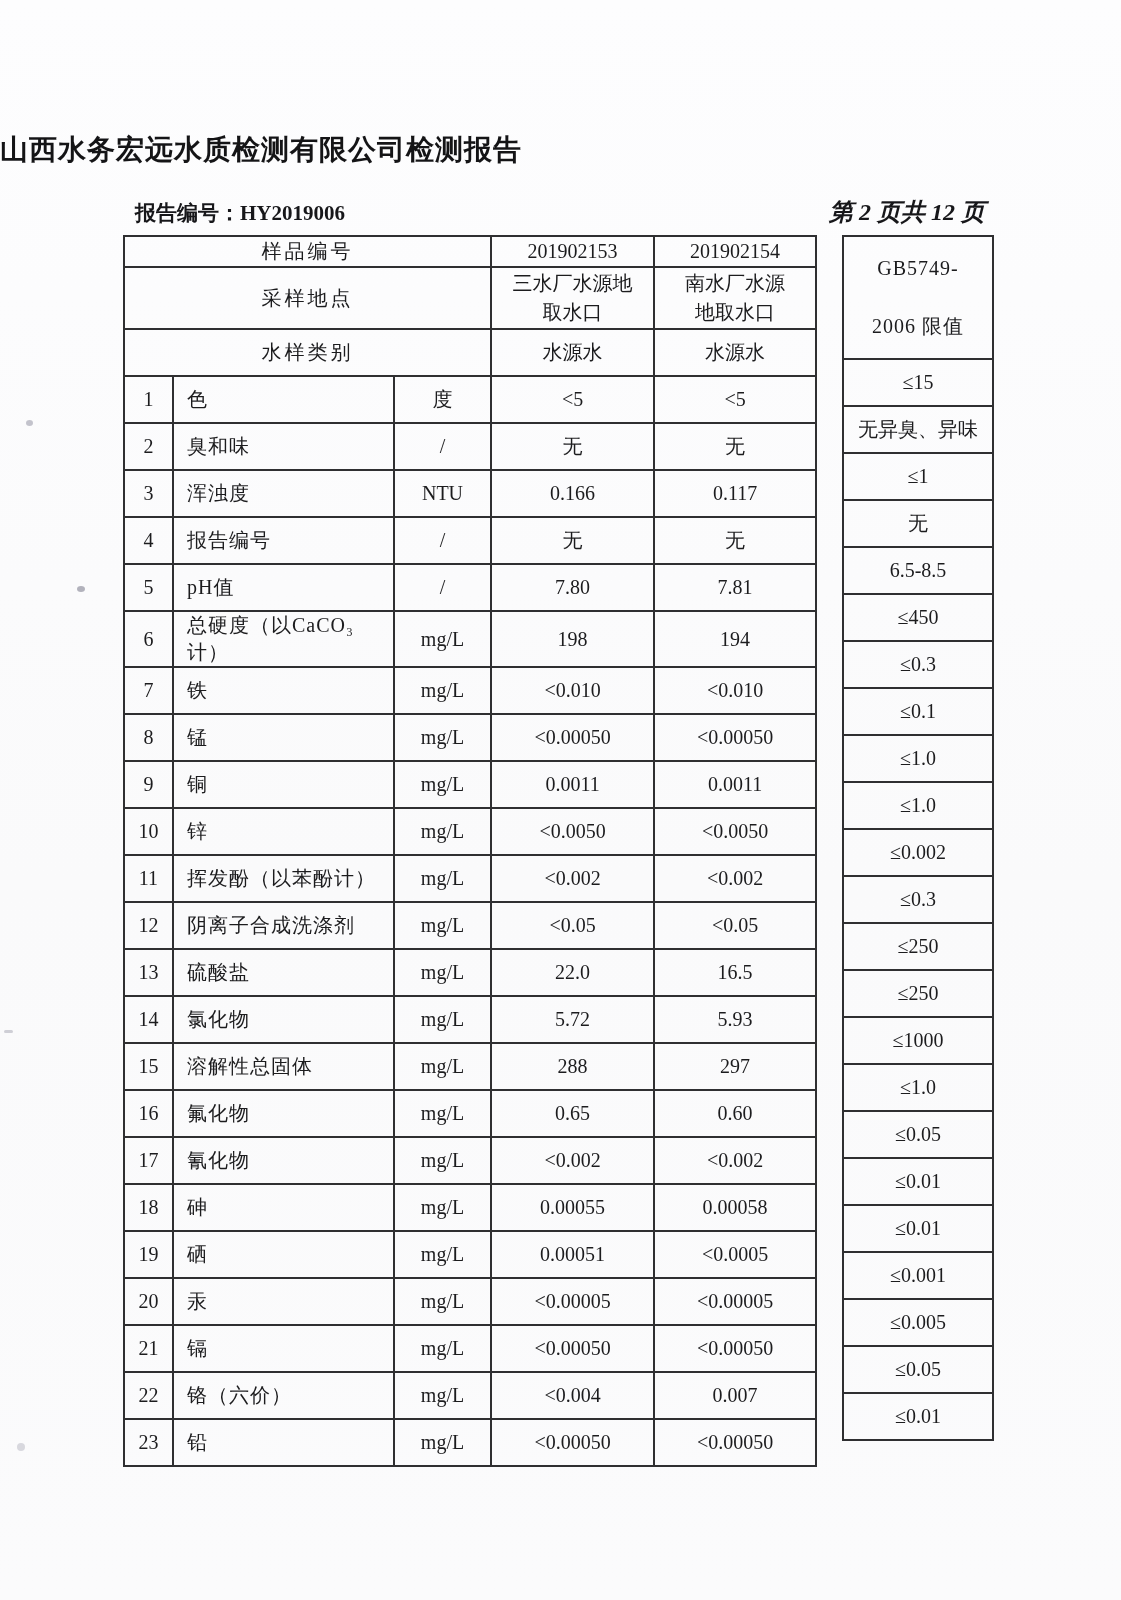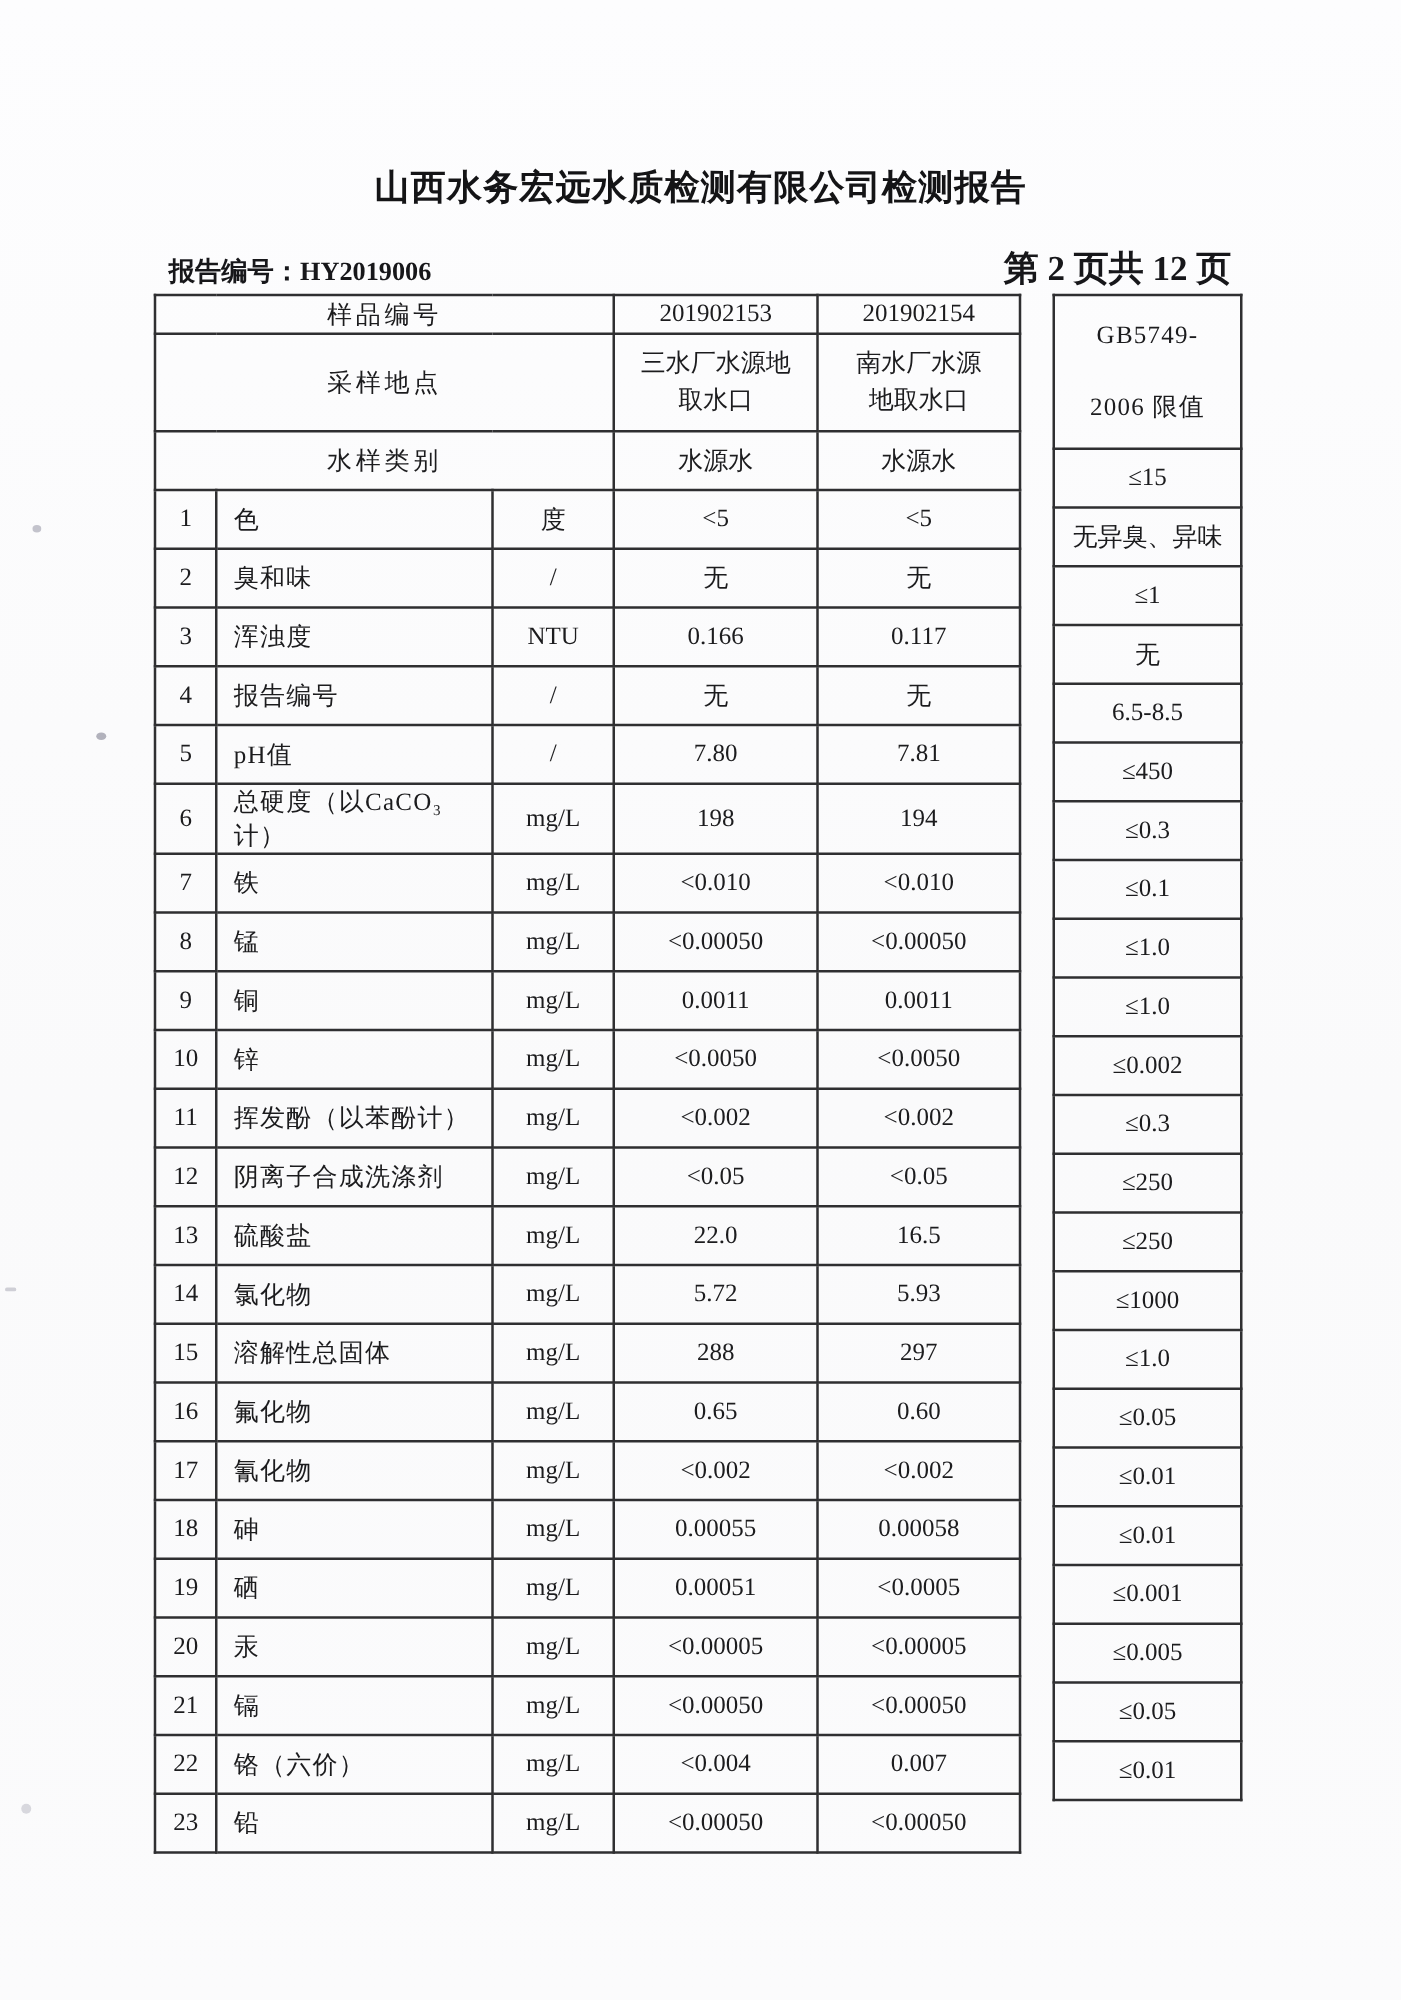--- a/index.html
+++ b/index.html
@@ -17,21 +17,21 @@
     background: linear-gradient(180deg, #fdfdfe 0%, #fafafb 55%, #fbfbfc 100%);
     color: #1c1c1e;
     font-family: "Liberation Serif", serif;
   }
   .title {
     position: absolute;
     top: 131px;
     left: 0;
     width: 1121px;
     margin: 0;
-    text-align: center;
+    text-align: left;
     font-family: "Liberation Sans", sans-serif;
     font-size: 28px;
     font-weight: 700;
     letter-spacing: 1px;
     color: #141416;
   }
   .meta-row {
     position: absolute;
     top: 196px;
     left: 135px;
@@ -41,23 +41,24 @@
     align-items: baseline;
   }
   .report-no {
     font-family: Liberation Serif, serif;
     font-size: 21px;
     font-weight: 700;
     color: #17171a;
   }
   .page-indicator {
     font-family: "Liberation Serif", serif;
-    font-size: 28px;
+    font-size: 24px;
     font-weight: 600;
     color: #17171a;
+    font-style: italic;
   }
   .table-wrap {
     position: absolute;
     left: 123px;
     top: 235px;
     display: flex;
     align-items: flex-start;
   }
   table {
     border-collapse: collapse;
@@ -68,21 +69,21 @@
   td {
     border: 2px solid #2f2f31;
     padding: 0;
     font-size: 20px;
     color: #1c1c1e;
     text-align: center;
     vertical-align: middle;
     overflow: hidden;
   }
   tr.h-sample  { height: 31px; }
-  tr.h-loc     { height: 78px; }
+  tr.h-loc     { height: 62px; }
   tr.h-cat     { height: 47px; }
   tr.h-limithd { height: 123px; }
   tr.data-row, tr.limit-row { height: 47px; }
   .hdr-label { letter-spacing: 3px; }
   .pre { white-space: pre-line; line-height: 1.45; }
   .c-name {
     text-align: left;
     padding-left: 13px;
     letter-spacing: 1px;
   }

